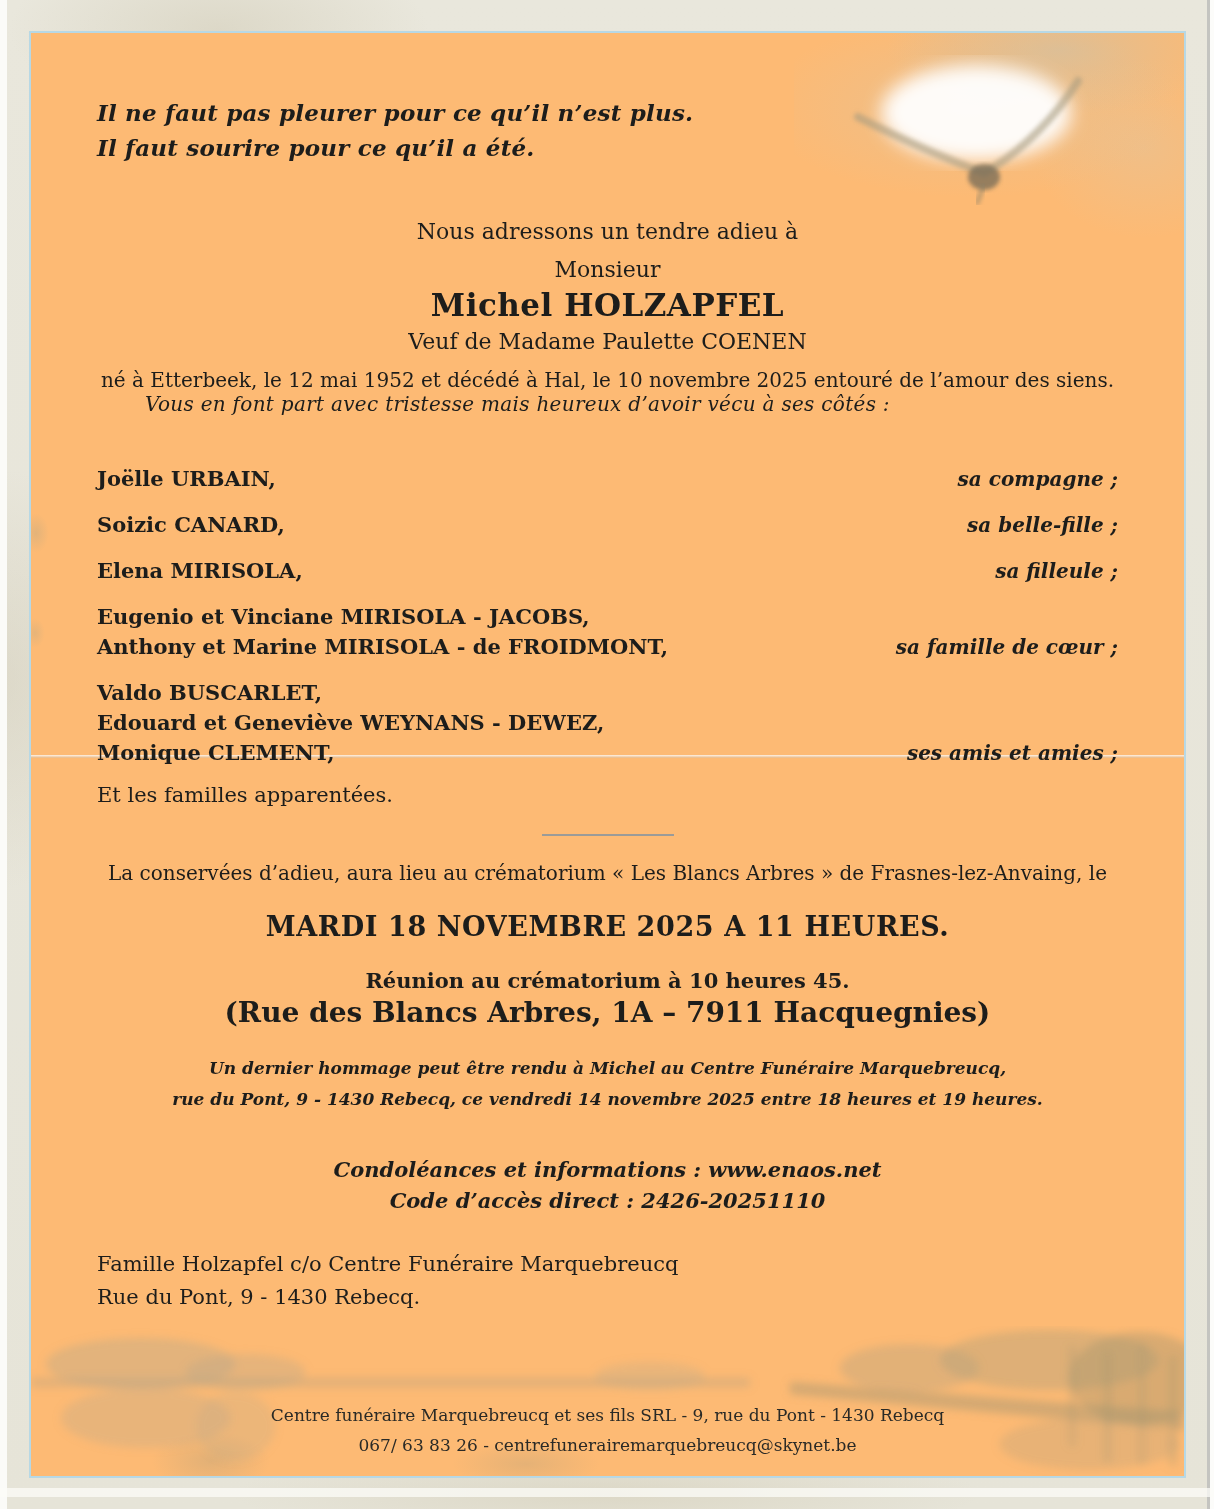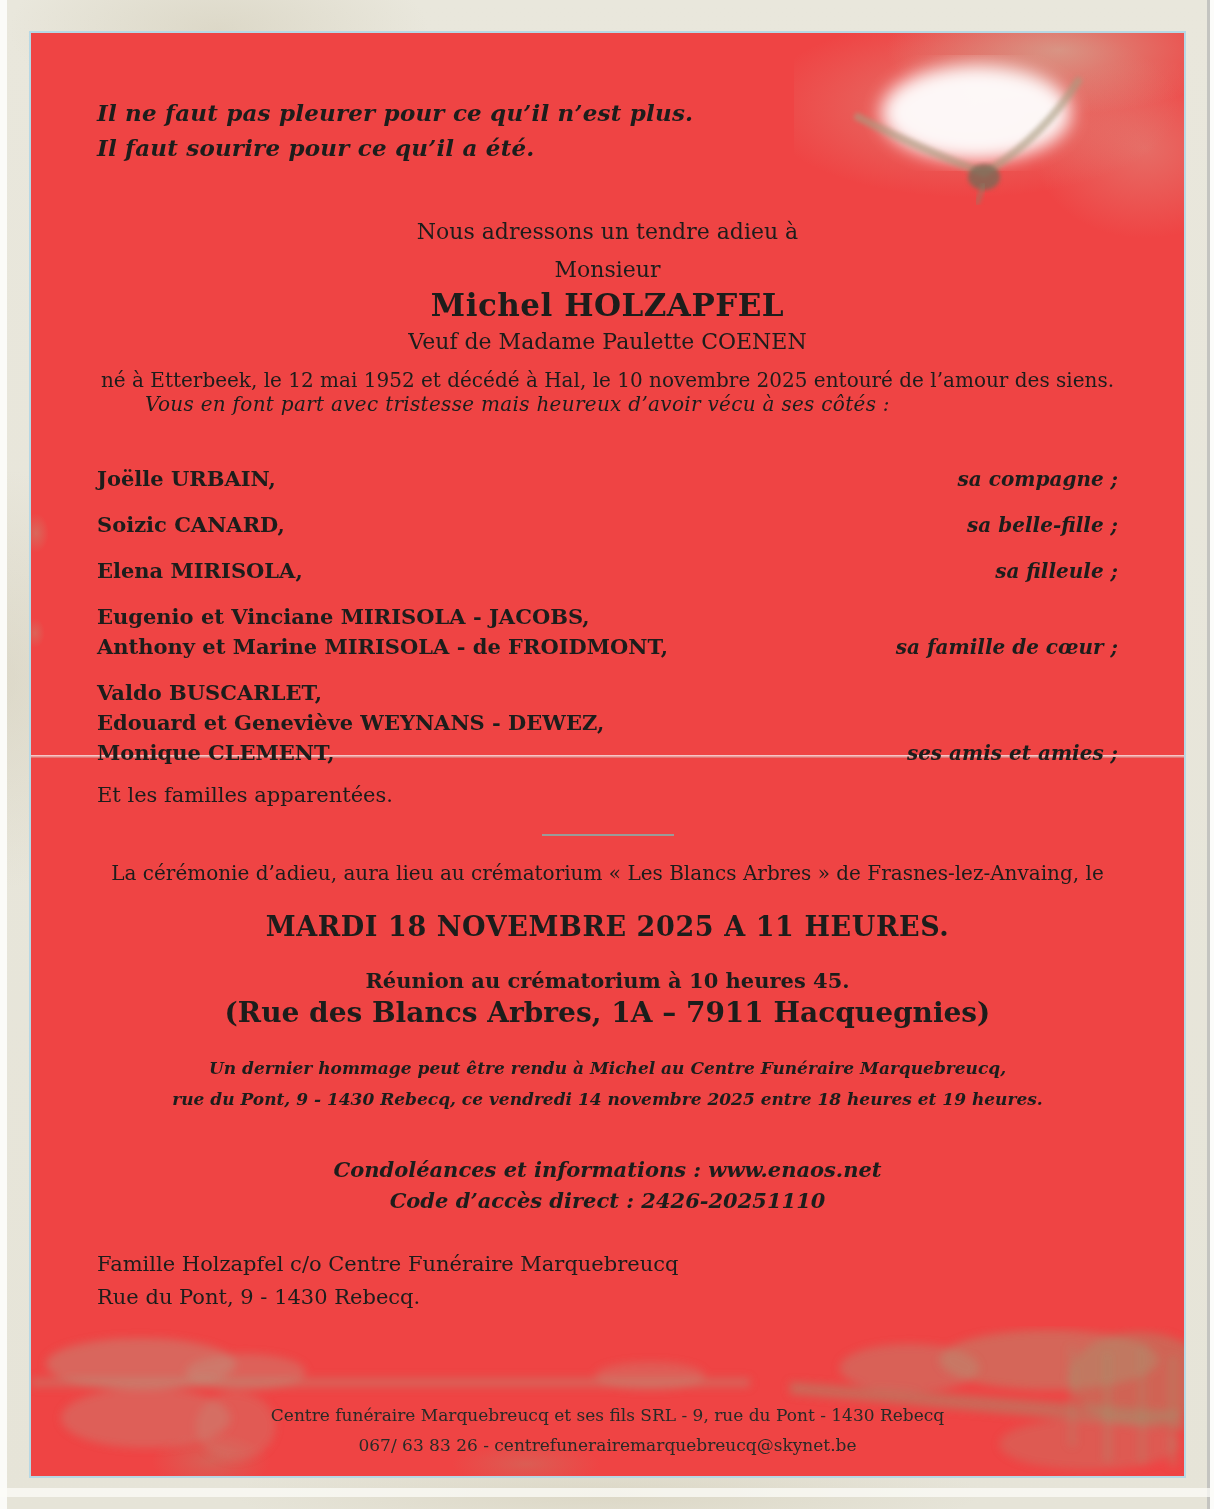--- a/index.html
+++ b/index.html
@@ -16,21 +16,21 @@
       linear-gradient(#e9e7dc, #e6e4d8);
     overflow:hidden;
   }
   .scan-edge-left { position:absolute; left:0; top:0; width:7px; height:100%; background:#fbfbf8; }
   .scan-edge-right { position:absolute; right:0; top:0; width:7px; height:100%; background:#fcfcfa; }
   .scan-edge-right::before { content:""; position:absolute; left:0; top:0; width:3px; height:100%; background:#96958f; opacity:.55; }
   .scan-band-bottom { position:absolute; left:0; bottom:12px; width:100%; height:9px; background:rgba(252,252,248,.75); }
 
   .card {
     position:absolute; left:29px; top:31px; width:1157px; height:1447px;
-    background:#ef4444;
+    background:#fdba74;
     border:2px solid #b7d8e5;
     overflow:hidden;
   }
   .card-inner { position:relative; width:100%; height:100%; }
 
   
   .dove-wash {
     position:absolute; right:0; top:0; width:390px; height:210px;
     background:
       radial-gradient(ellipse 240px 90px at 68% 8%, rgba(203,193,168,.6), rgba(203,193,168,0) 72%),
@@ -194,21 +194,21 @@
             <div>Monique CLEMENT,</div>
           </div>
           <div class="family-rel">ses amis et amies ;</div>
         </div>
       </div>
 
       <div class="closing-line">Et les familles apparentées.</div>
 
       <div class="divider"></div>
 
-      <div class="center ceremony-intro">La cérémonie d’adieu, aura lieu au crématorium « Les Blancs Arbres » de Frasnes-lez-Anvaing, le</div>
+      <div class="center ceremony-intro">La conservées d’adieu, aura lieu au crématorium « Les Blancs Arbres » de Frasnes-lez-Anvaing, le</div>
       <div class="center ceremony-date">MARDI 18 NOVEMBRE 2025 A 11 HEURES.</div>
       <div class="center meeting-line">Réunion au crématorium à 10 heures 45.</div>
       <div class="center address-line">(Rue des Blancs Arbres, 1A – 7911 Hacquegnies)</div>
 
       <div class="center tribute">
         <div>Un dernier hommage peut être rendu à Michel au Centre Funéraire Marquebreucq,</div>
         <div>rue du Pont, 9 - 1430 Rebecq, ce vendredi 14 novembre 2025 entre 18 heures et 19 heures.</div>
       </div>
 
       <div class="center condolences">

